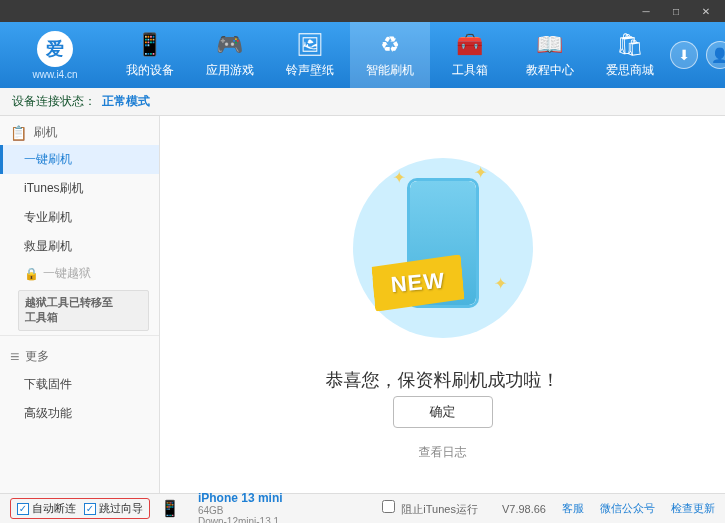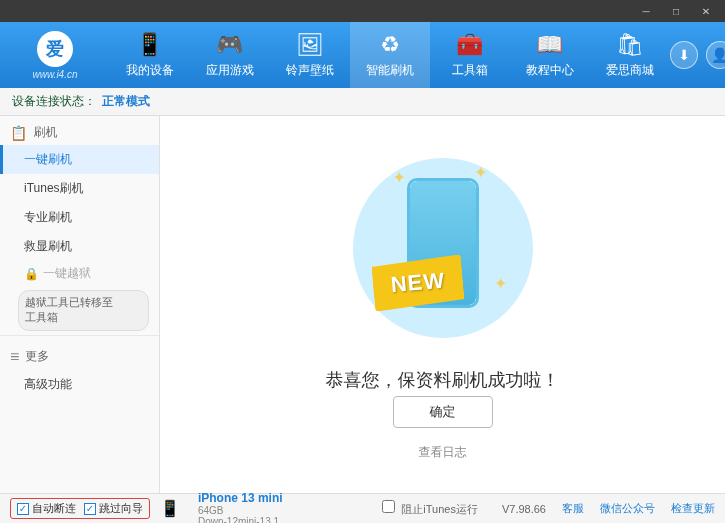--- a/index.html
+++ b/index.html
@@ -27,21 +27,21 @@
       background: white;
       border-radius: 50%;
       display: flex; align-items: center; justify-content: center;
       margin-bottom: 2px;
     }
     .logo-icon {
       color: #1e7fd4;
       font-size: 18px;
       font-weight: bold;
     }
-    .logo-text { font-size: 10px; color: #d0e8ff; font-style: italic; }
+    .logo-text { font-size: 10px; color: #d0e8ff; }
 
     .nav-items {
       display: flex;
       flex: 1;
       height: 100%;
     }
     .nav-item {
       display: flex;
       flex-direction: column;
       align-items: center;
@@ -134,25 +134,26 @@
       color: #aaa;
       font-size: 12px;
       display: flex;
       align-items: center;
       gap: 4px;
     }
     .sidebar-note {
       margin: 4px 10px 4px 18px;
       background: #f0f0f0;
       border: 1px solid #ddd;
-      border-radius: 11px;
+      border-radius: 2px;
       padding: 4px 6px;
       font-size: 11px;
       color: #666;
       line-height: 1.4;
+      font-weight: bold;
     }
     .sidebar-divider {
       height: 1px;
       background: #e8e8e8;
       margin: 4px 0;
     }
 
     
     .content {
       flex: 1;
@@ -433,20 +434,23 @@
         <div>工具箱</div>
       </div>
 
       <div class="sidebar-divider"></div>
 
       <div class="sidebar-section-header">
         <span class="sidebar-section-icon" style="font-size:16px; color:#888;">≡</span>
         <span>更多</span>
       </div>
       <div class="sidebar-item">
+        <span>下载固件</span>
+      </div>
+      <div class="sidebar-item">
         <span>高级功能</span>
       </div>
     </div>
 
     <div class="content">
 
       <div class="illustration">
 
         <div class="phone-bg-circle"></div>
 

